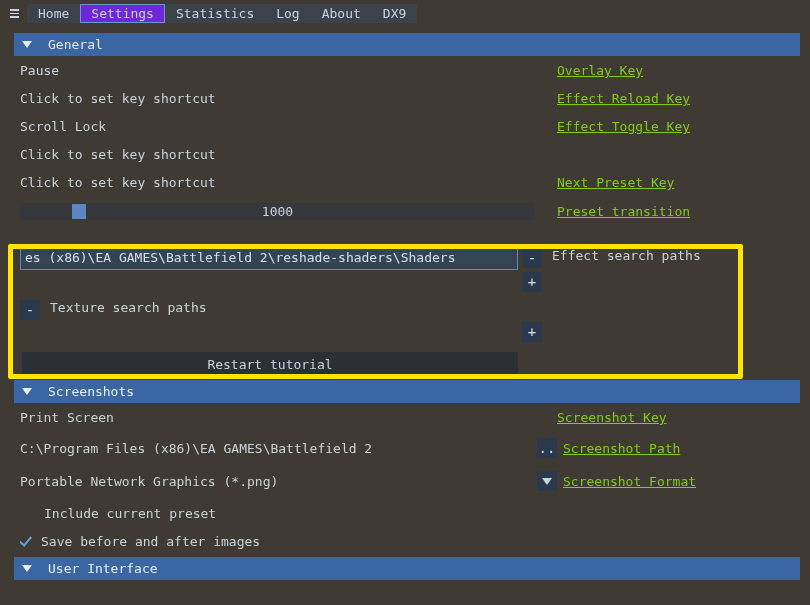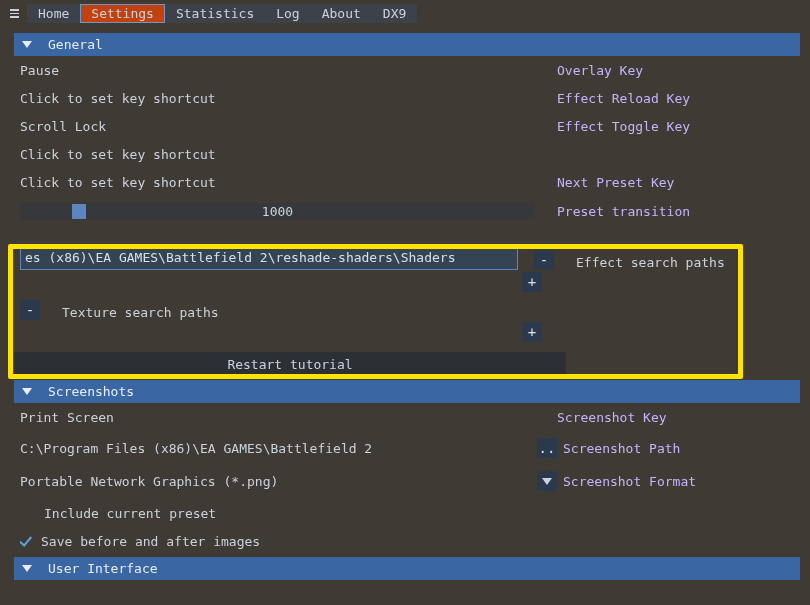--- a/index.html
+++ b/index.html
@@ -24,21 +24,21 @@
     .burger-icon span { width:9px; height:1.5px; background:#c8d4e0; display:block;}
     .tab {
       padding: 1px 10px;
       background: rgba(60,80,110,0.4);
       color:#c8d4e0;
       border:1px solid transparent;
       cursor: pointer;
     }
     .tab.active {
       border:1px solid #6a98c8;
-      background:#c2410c;
+      background:#6d28d9;
     }
     .panel-wrap { padding: 0 10px 0 14px; }
     .section-hdr {
       background: #3a66a3;
       color:#e8eef7;
       padding: 4px 8px;
       display:flex; align-items:center; gap:16px;
       margin-top:2px;
     }
     .disclosure-down {
@@ -48,21 +48,21 @@
     .row {
       display:flex; align-items:center;
       padding: 6px 6px;
       border-top:1px solid rgba(255,255,255,0);
     }
     .row .left {
       width: 515px; flex:none;
       color:#c8d4e0;
       white-space:nowrap; overflow:hidden; text-overflow:clip;
     }
-    .row .right { flex:1; color:#c4b5fd; white-space:nowrap;}
+    .row .right { flex:1; color:#84cc16; white-space:nowrap;text-decoration:underline;}
     .row .mid { width: 22px; flex:none; display:flex; justify-content:flex-end; }
 
     
     .slider-cell { display:flex; align-items:flex-end; width:515px; }
     .slider-track { flex:none; width:515px; height:17px; background:rgba(50,55,65,0.6); position:relative;}
     .slider-block { position:absolute; left:52px; top:1px; width:14px; height:15px; background:#5d86c0; }
     .slider-val { position:absolute; left:0; right:0; text-align:center; top:1px; color:#c8d4e0;}
 
     .highlight-box {
       position:absolute; border:5px solid #fee400; border-radius:2px;
@@ -78,21 +78,21 @@
     .path-input.noborder { border:1px solid transparent; background:rgba(30,35,45,0.3);}
     .sq-btn {
       width:20px;height:20px;background:#2a394b;color:#d6e0ea;display:flex;align-items:center;justify-content:center;
       font-size:14px; cursor:pointer;
     }
 
     .full-btn {
       display:flex; align-items:center; justify-content:center;
       background:rgba(30,40,55,0.55); height:24px; color:#c8d4e0; cursor:pointer;
     }
-    .path-row { display:flex; align-items:flex-end; gap:16px; padding:4px 6px 2px 6px;}
+    .path-row { display:flex; align-items:flex-start; gap:4px; padding:4px 6px 2px 6px;}
     .add-row { padding:0 6px 4px 6px; display:flex;}
     .add-row .sq-btn { margin-left:502px;}
 
     .dd-tri {
       width:0;height:0;border-left:5px solid transparent;border-right:5px solid transparent;border-top:7px solid #c8d4e0;
       margin:auto;
     }
 
     .check-empty { width:14px;height:14px; display:inline-block; margin-right:10px;}
     .check-mark::before {
@@ -172,21 +172,21 @@
     </div>
 
   <div class="path-row">
     <div class="sq-btn">-</div>
     <div class="right" style="margin-left:6px">Texture search paths</div>
   </div>
   <div class="add-row">
       <div class="sq-btn">+</div>
     </div>
 
-  <div class="full-btn" style="width:552px;margin:6px 0 4px 0">Restart tutorial</div>
+  <div class="full-btn" style="width:496px;margin:6px 0 4px 8px">Restart tutorial</div>
 
   <div class="section-hdr">
     <span class="disclosure-down"></span>
     <span>Screenshots</span>
   </div>
 
   <div class="row">
     <div class="left">Print Screen</div>
     <div class="mid"></div>
     <div class="right">Screenshot Key</div>

